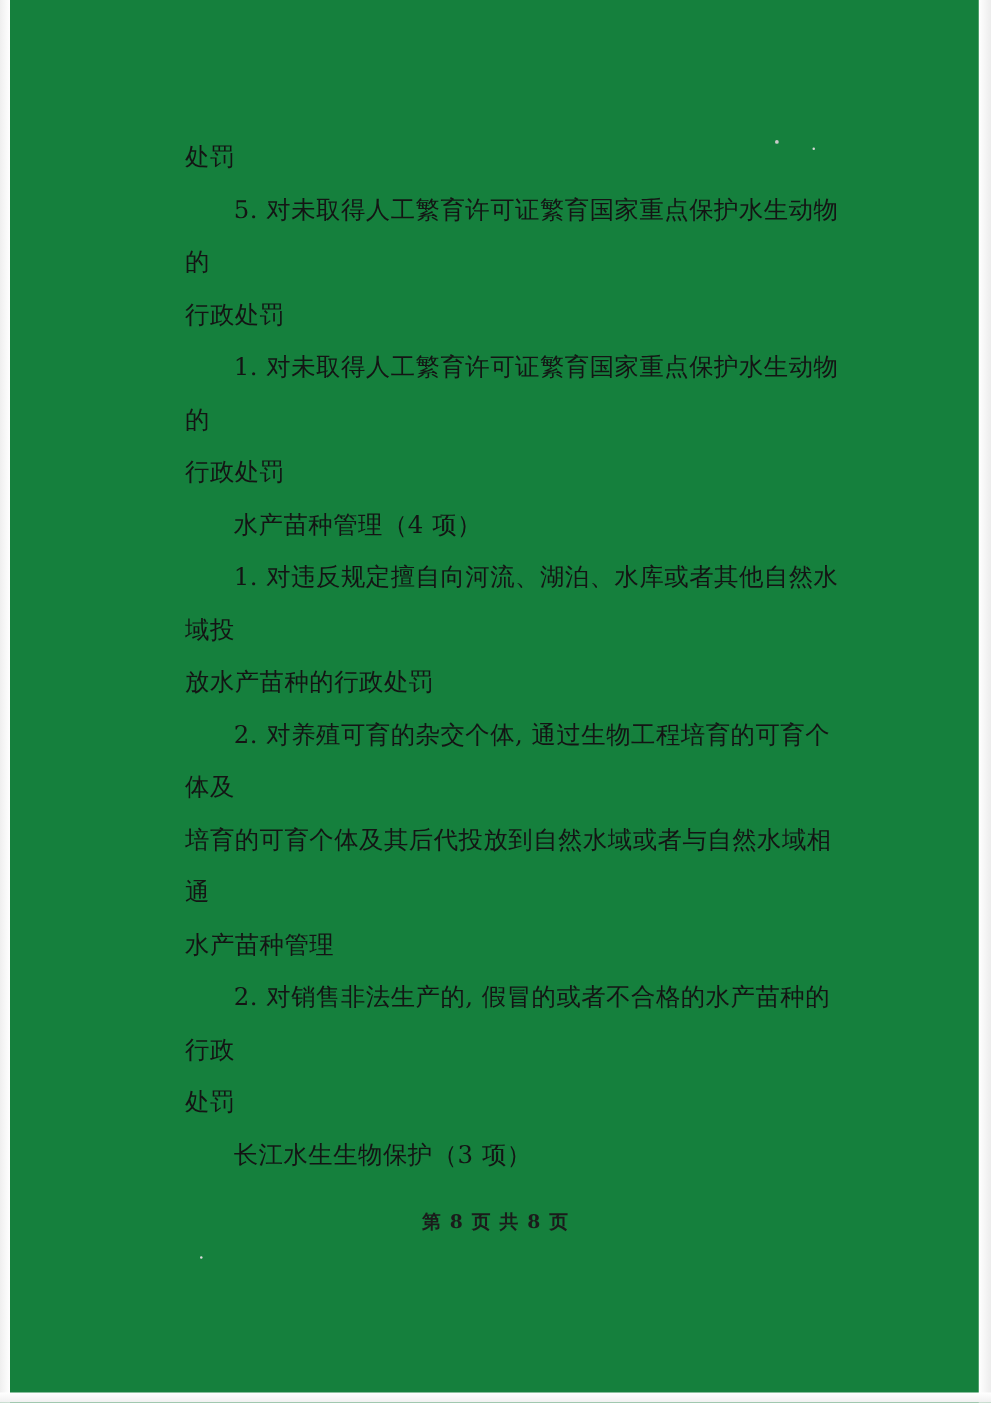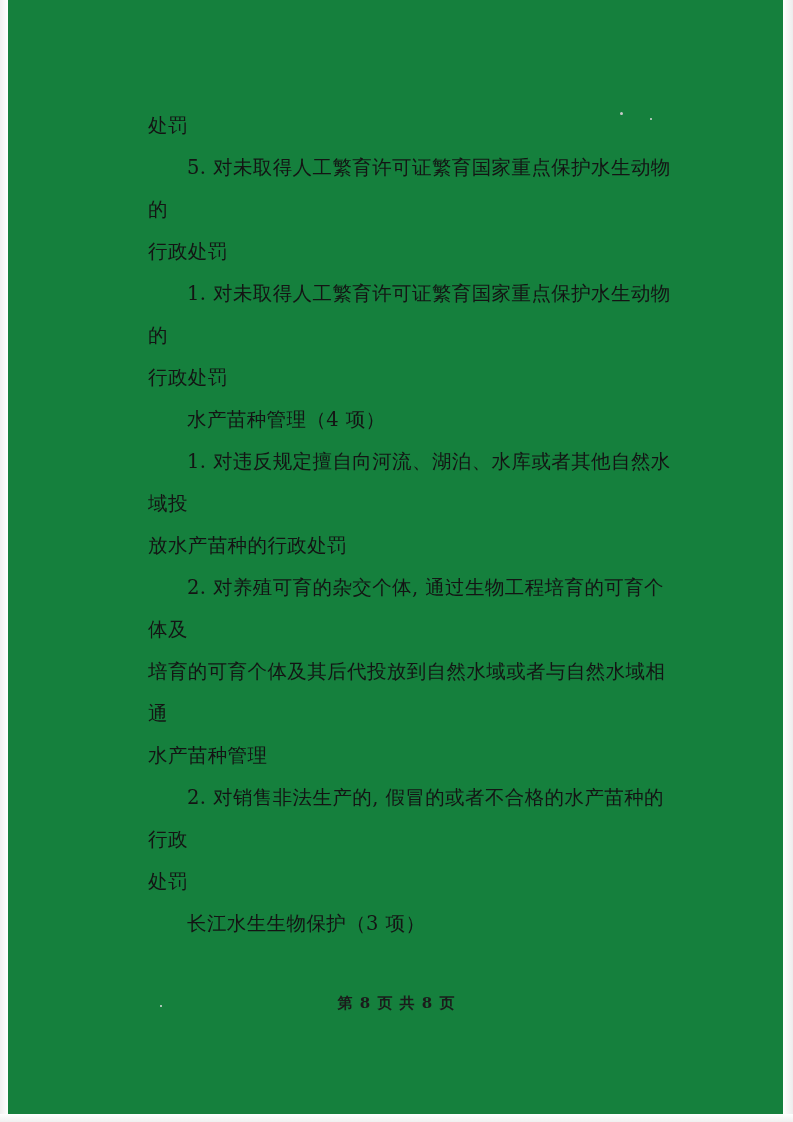--- a/index.html
+++ b/index.html
@@ -51,21 +51,20 @@
     position: absolute;
     left: 0;
     top: 968px;
     width: 793px;
     text-align: center;
     font-size: 15px;
     font-weight: bold;
     letter-spacing: 1px;
     color: #1b1b1b;
     font-family: "DejaVu Serif", "Liberation Serif", serif;
-    margin-top: 26px;
   }
   .edge-left {
     position: absolute;
     left: 0; top: 0;
     width: 8px; height: 1122px;
     background: linear-gradient(to right, #efefef, #ffffff);
   }
   .edge-right {
     position: absolute;
     right: 0; top: 0;

